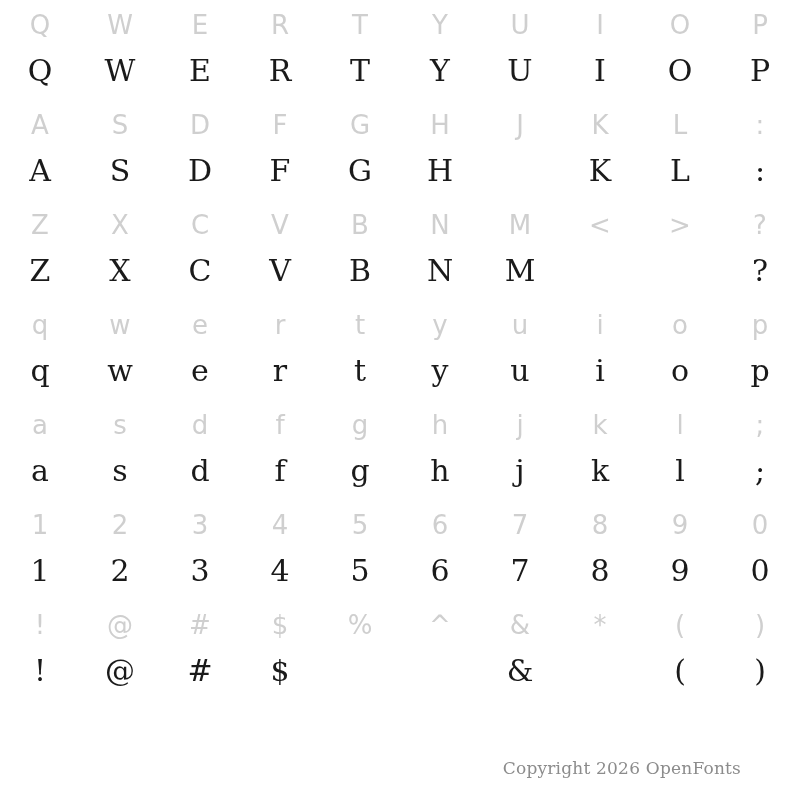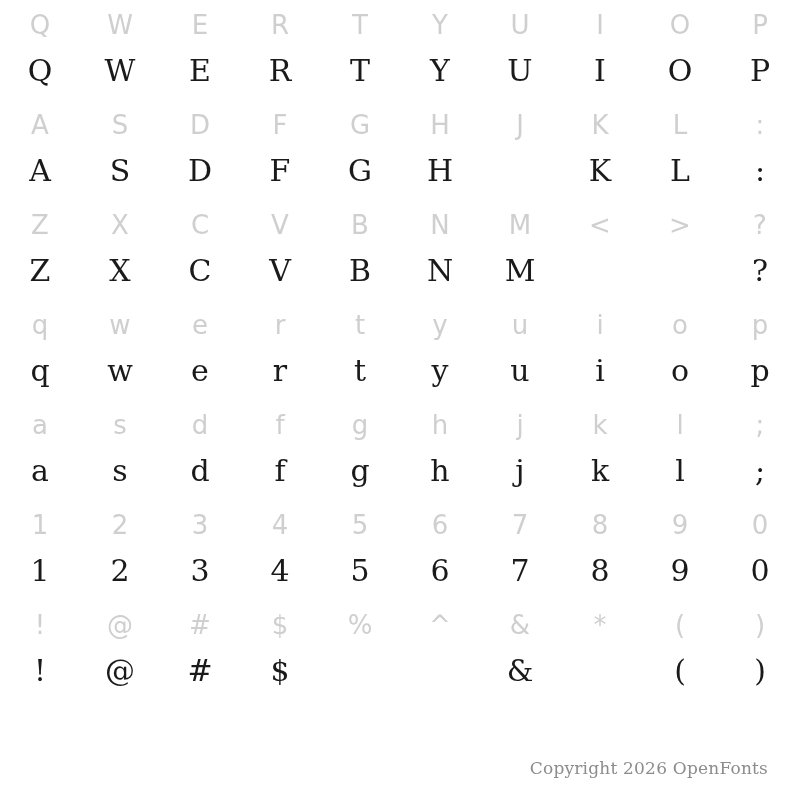--- a/index.html
+++ b/index.html
@@ -56,21 +56,21 @@
     height: 50px;
     display: block;
     font-weight: 400;
   }
   .footer {
     position: absolute;
     left: 0;
     bottom: 22px;
     width: 800px;
     text-align: right;
-    padding-right: 32px;
+    padding-right: 59px;
     box-sizing: border-box;
   }
   .footer-text {
     font-family: "DejaVu Serif", serif;
     font-size: 17px;
     color: #8c8c8c;
     letter-spacing: 0.2px;
   }
 </style>
 </head>

